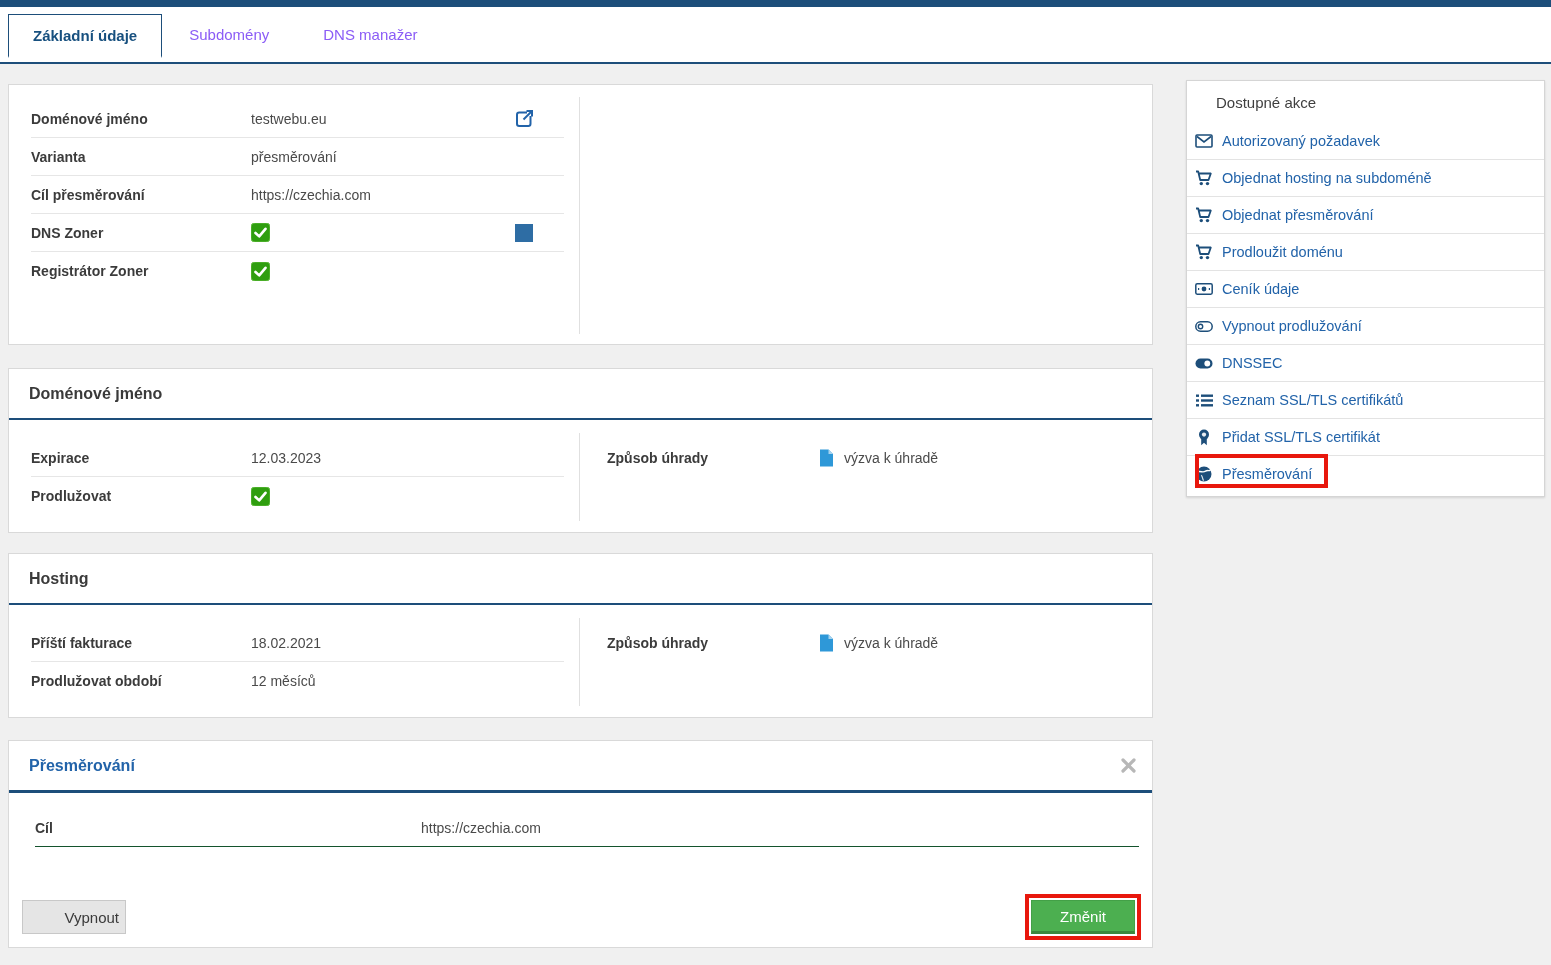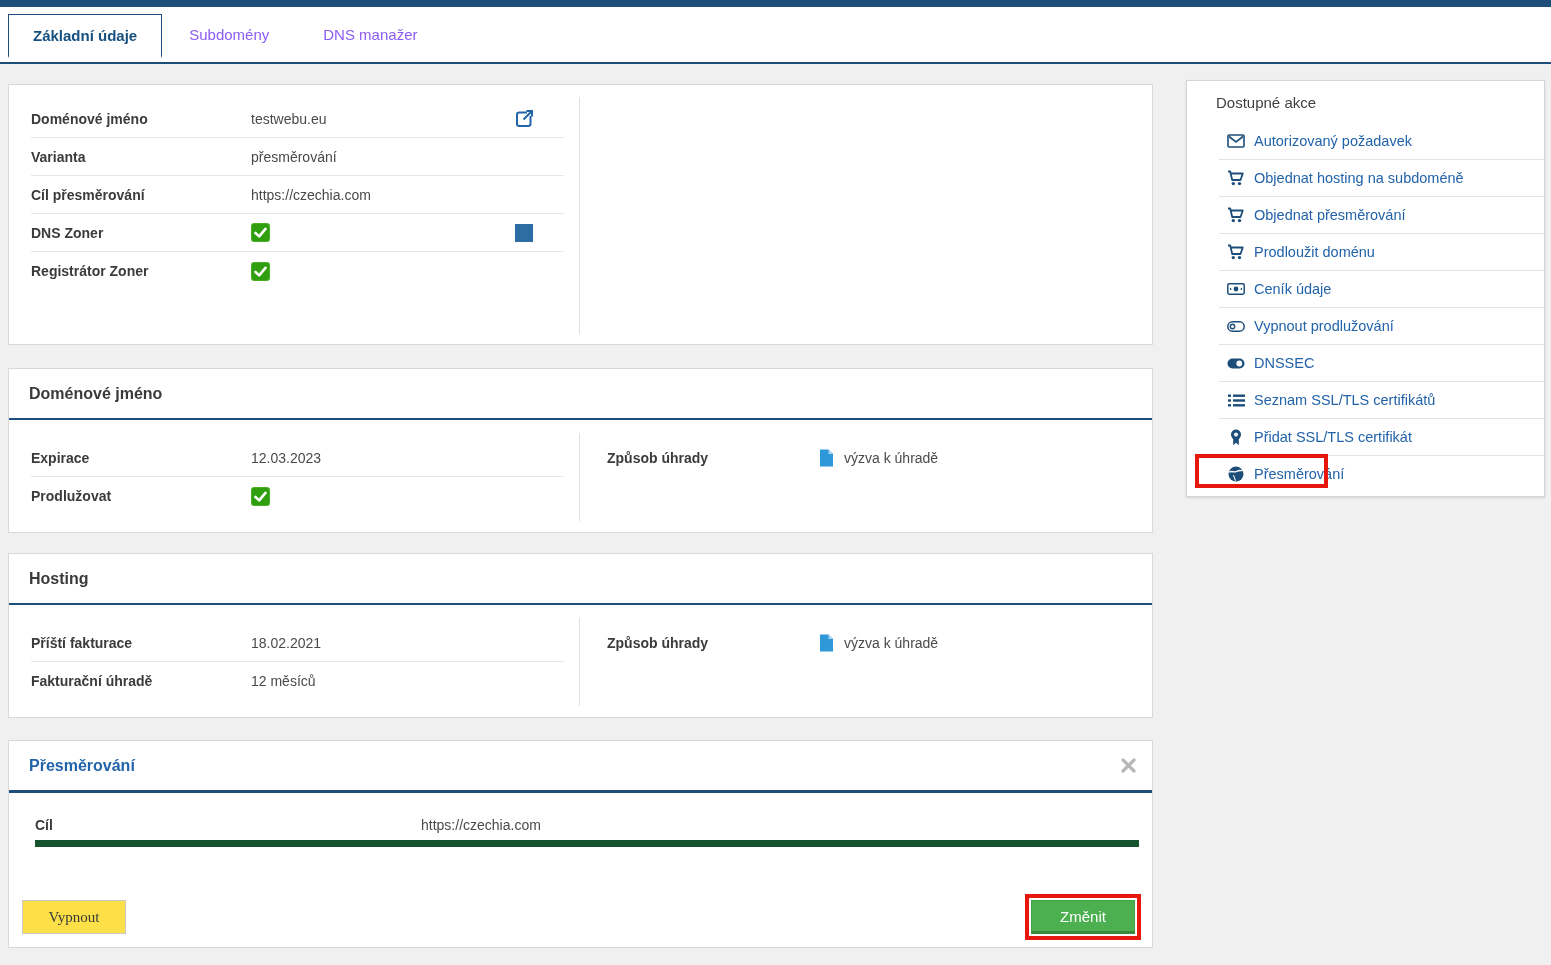--- a/index.html
+++ b/index.html
@@ -56,27 +56,27 @@
   .p2 .vdiv, .p3 .vdiv { left:570px; top:64px; height:88px; }
 
   .pay-block { position:absolute; left:590px; top:70px; width:540px; }
   .pay-row { height:38px; display:flex; align-items:center; }
   .pay-row .lbl { flex:0 0 220px; font-weight:bold; color:#3b3b3b; padding-left:8px; }
   .pay-row .icon { margin-right:10px; line-height:0; }
 
   
   .p4 .rows4 { position:absolute; left:26px; top:68px; width:1104px; }
   .p4 .row4 { height:38px; display:flex; align-items:center; }
-  .p4 .row4.sep { border-bottom:7px solid #14532d; }
+  .p4 .row4.sep { border-bottom:1px solid #14532d; }
   .p4 .row4 .lbl { flex:0 0 386px; font-weight:bold; color:#3b3b3b; }
 
   .btn-gray {
     position:absolute; left:13px; top:159px; width:104px; height:34px;
-    background:#fde047; border:1px solid #c8c8c8; color:#3a3a3a;
-    font-size:15px; font-family:Liberation Serif, serif; cursor:pointer;
+    background:#e5e5e5; border:1px solid #c8c8c8; color:#3a3a3a;
+    font-size:15px; font-family:Liberation Sans, sans-serif; cursor:pointer;text-align:right;
   }
   .red-wrap-btn {
     position:absolute; left:1016px; top:153px;
     border:4px solid #e8170d; padding:2px; background:transparent; line-height:0;
   }
   .btn-green {
     width:104px; height:34px; background:#4caf50; border:1px solid #43a047;
     border-bottom:3px solid #3b873e; color:#fff; font-size:15px;
     font-family:inherit; cursor:pointer;
   }
@@ -89,21 +89,20 @@
   
   .sidebar {
     position:absolute; left:1186px; top:80px; width:359px; height:417px;
     background:#fff; border:1px solid #d5d5d5; box-shadow:0 1px 2px rgba(0,0,0,0.12);
     z-index:1;
   }
   .sb-title { height:41px; line-height:44px; padding-left:10px; font-size:15px; color:#3f3f3f;margin-left:19px; }
   .sb-item {
     height:37px; display:flex; align-items:center; padding-left:8px;
     cursor:pointer;
-    margin-left:32px;
   }
   .sb-item + .sb-item { border-top:1px solid #e3e3e3; }
   .sb-item:last-child { border-bottom:1px solid #e3e3e3; }
   .sb-item .sb-ico { width:18px; margin-right:9px; line-height:0; display:flex; justify-content:center; }
   .sb-item .sb-lbl { color:#2263a9; font-size:14.5px; }
   .red-box-item {
     position:absolute; left:8px; top:373px; width:133px; height:34px;
     border:4px solid #e8170d; pointer-events:none; z-index:3;
   }
 </style>
@@ -189,21 +188,21 @@
   </div>
 
   <div class="panel p3">
     <div class="panel-header">Hosting</div>
     <div class="rows">
       <div class="row">
         <span class="lbl">Příští fakturace</span>
         <span class="val">18.02.2021</span>
       </div>
       <div class="row">
-        <span class="lbl">Fakturační úhradě</span>
+        <span class="lbl">Prodlužovat období</span>
         <span class="val">12 měsíců</span>
       </div>
     </div>
     <div class="vdiv"></div>
     <div class="pay-block">
       <div class="pay-row">
         <span class="lbl">Způsob úhrady</span>
         <span class="icon"><svg width="15" height="18" viewBox="0 0 15 18">
               <path d="M1 0.5 H9.5 L14 5 V17.5 H1 Z" fill="#2e98d8"></path>
               <path d="M9.5 0.5 L14 5 H9.5 Z" fill="#a8d4ef"></path>

